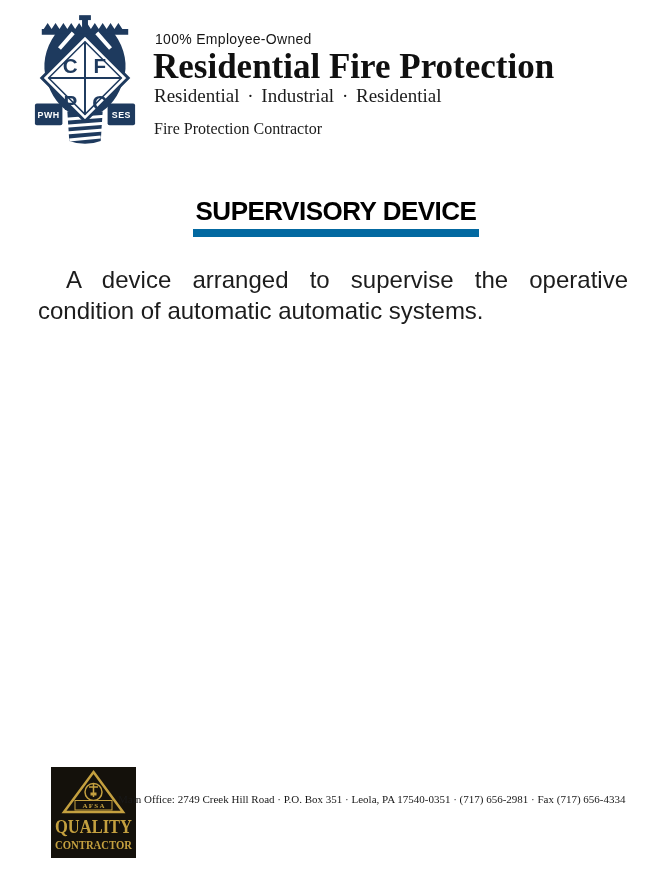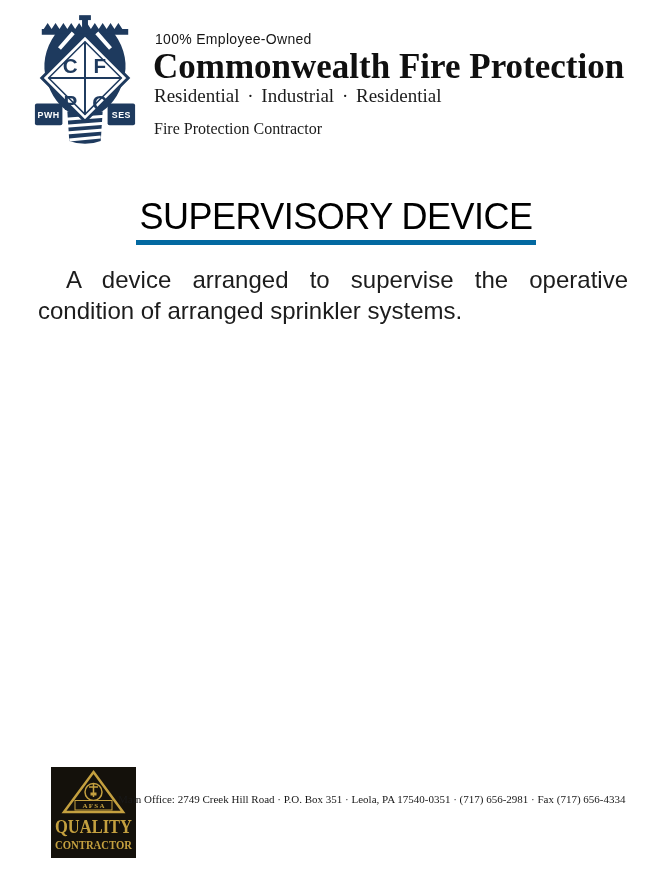--- a/index.html
+++ b/index.html
@@ -46,23 +46,23 @@
     font-family: "Liberation Serif", serif;
   }
 
   
   .title-row {
     position: absolute; left: 0; top: 196px; width: 672px;
     text-align: center;
   }
   .doc-title {
     display: inline-block;
-    font-size: 36px; font-weight: normal; letter-spacing: -0.5px;
+    font-size: 26px; font-weight: bold; letter-spacing: -0.5px;
     color: #000000;
-    border-bottom: 5px solid #0369a1;
+    border-bottom: 8px solid #0369a1;
     padding: 0 3px 2px 3px;
     font-family: "Liberation Sans", sans-serif;
   }
 
   
   .body-text {
     position: absolute; left: 38px; top: 264px; width: 590px;
     font-size: 24px; line-height: 31px; color: #1c1c1c;
     font-family: "Liberation Sans", sans-serif;
   }
@@ -126,32 +126,32 @@
 
       <g fill="#ffffff" font-family="Liberation Sans, sans-serif" font-weight="bold" font-size="9" text-anchor="middle" letter-spacing="0.5">
         <text x="19" y="107">PWH</text>
         <text x="93" y="107">SES</text>
       </g>
     </svg>
   </div>
 
   <div class="header-text">
     <div class="tagline">100% Employee-Owned</div>
-    <div class="company">Commonwealth Fire Protection</div>
+    <div class="company">Residential Fire Protection</div>
     <div class="markets">Residential · Industrial · Residential</div>
     <div class="subtitle">Fire Protection Contractor</div>
   </div>
 
   <div class="title-row">
     <span class="doc-title">SUPERVISORY DEVICE</span>
   </div>
 
   <div class="body-text">
     <div class="body-line-1">A device arranged to supervise the operative</div>
-    <div class="body-line-2">condition of arranged sprinkler systems.</div>
+    <div class="body-line-2">condition of automatic automatic systems.</div>
   </div>
 
   <div class="badge">
     <svg width="85" height="91" viewBox="0 0 85 91">
       <rect x="0" y="0" width="85" height="91" fill="#14110b"></rect>
 
       <polygon points="42.5,5 72,45 13,45" fill="#14110b" stroke="#c4a03f" stroke-width="2.5"></polygon>
 
       <circle cx="42.5" cy="25" r="8.5" fill="none" stroke="#c4a03f" stroke-width="1.5"></circle>
       <g stroke="#c4a03f" stroke-width="1.5">

